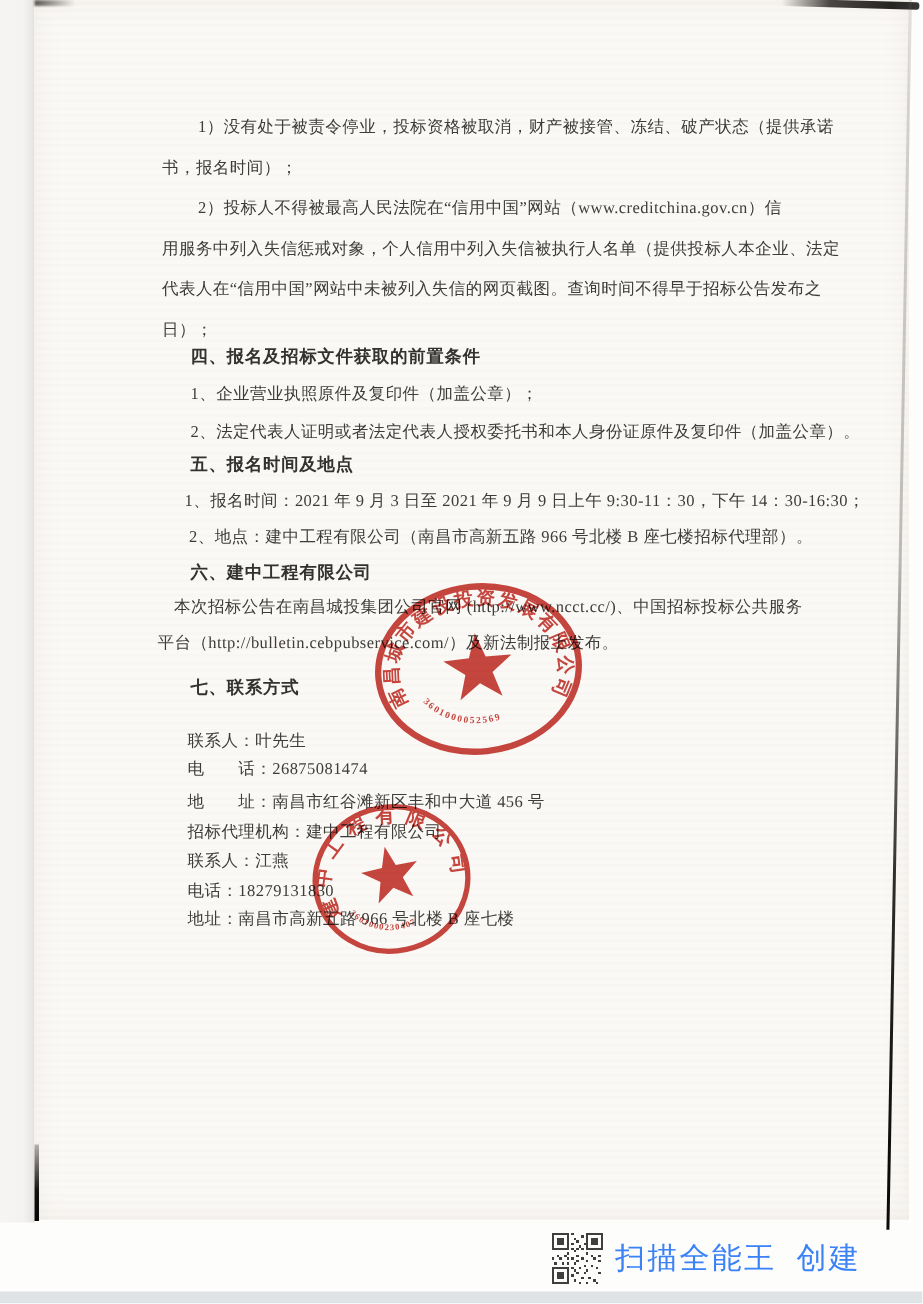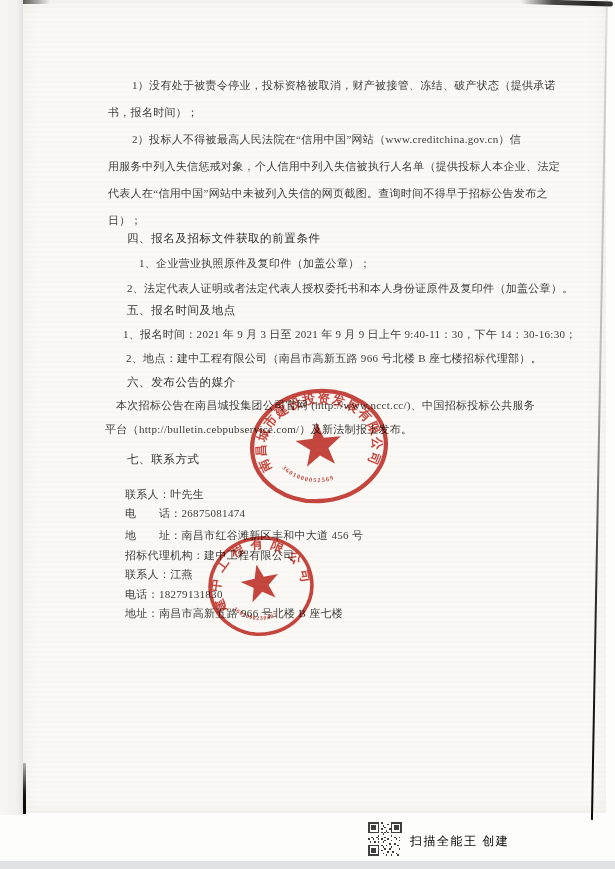--- a/index.html
+++ b/index.html
@@ -40,49 +40,49 @@
     filter:blur(.3px);
   }
   .bottom-band{
     position:absolute;left:0;top:861px;width:615px;height:8px;
     background:#e0e3e6;
   }
   .line{
     position:absolute;white-space:nowrap;
     font-size:11px;line-height:14px;color:#3e3c38;letter-spacing:.3px;
   }
-  .heading{font-weight:400;color:#34322e;font-size:11.5px;letter-spacing:.6px;}
+  .heading{font-weight:700;color:#34322e;font-size:11.5px;letter-spacing:.6px;}
   .seal{position:absolute;mix-blend-mode:multiply;opacity:.92;}
   .seal text{font-family:"Liberation Serif","DejaVu Serif",serif;}
   .watermark-label{
     position:absolute;left:410px;top:826px;
-    font-family:Liberation Sans, sans-serif;
-    font-size:12px;line-height:30px;color:#000000;letter-spacing:1.5px;white-space:nowrap;
+    font-family:Liberation Mono, monospace;
+    font-size:20px;line-height:30px;color:#3b82f6;letter-spacing:1.5px;white-space:nowrap;
   }
   .qr{position:absolute;left:368px;top:822px;width:34px;height:34px;}
 </style>
 </head>
 <body>
 
 <div class="scanner-strip-left"></div>
 
 <div class="paper">
   <div class="line" style="top:78px;left:109px">1）没有处于被责令停业，投标资格被取消，财产被接管、冻结、破产状态（提供承诺</div>
   <div class="line" style="top:105px;left:85px">书，报名时间）；</div>
   <div class="line" style="top:132px;left:109px">2）投标人不得被最高人民法院在“信用中国”网站（www.creditchina.gov.cn）信</div>
   <div class="line" style="top:186px;left:85px">代表人在“信用中国”网站中未被列入失信的网页截图。查询时间不得早于招标公告发布之</div>
   <div class="line" style="top:159px;left:85px">用服务中列入失信惩戒对象，个人信用中列入失信被执行人名单（提供投标人本企业、法定</div>
   <div class="line" style="top:213px;left:85px">日）；</div>
   <div class="line heading" style="top:231px;left:104px">四、报名及招标文件获取的前置条件</div>
-  <div class="line" style="top:256px;left:116px">1、企业营业执照原件及复印件（加盖公章）；</div>
+  <div class="line" style="top:256px;left:104px">1、企业营业执照原件及复印件（加盖公章）；</div>
   <div class="line" style="top:281px;left:104px">2、法定代表人证明或者法定代表人授权委托书和本人身份证原件及复印件（加盖公章）。</div>
   <div class="line heading" style="top:303px;left:104px">五、报名时间及地点</div>
-  <div class="line" style="top:327px;left:100px">1、报名时间：2021 年 9 月 3 日至 2021 年 9 月 9 日上午 9:40-11：30，下午 14：30-16:30；</div>
+  <div class="line" style="top:327px;left:100px">1、报名时间：2021 年 9 月 3 日至 2021 年 9 月 9 日上午 9:30-11：30，下午 14：30-16:30；</div>
   <div class="line" style="top:351px;left:103px">2、地点：建中工程有限公司（南昌市高新五路 966 号北楼 B 座七楼招标代理部）。</div>
-  <div class="line heading" style="top:375px;left:104px">六、发布公告的媒介</div>
+  <div class="line heading" style="top:375px;left:104px">六、建中工程有限公司</div>
   <div class="line" style="top:398px;left:93px">本次招标公告在南昌城投集团公司官网 (http://www.ncct.cc/)、中国招标投标公共服务</div>
   <div class="line" style="top:422px;left:82px">平台（http://bulletin.cebpubservice.com/）及新法制报上发布。</div>
   <div class="line heading" style="top:452px;left:104px">七、联系方式</div>
   <div class="line" style="top:487px;left:102px">联系人：叶先生</div>
   <div class="line" style="top:506px;left:102px">电　　话：26875081474</div>
   <div class="line" style="top:528px;left:102px">地　　址：南昌市红谷滩新区丰和中大道 456 号</div>
   <div class="line" style="top:548px;left:102px">招标代理机构：建中工程有限公司</div>
   <div class="line" style="top:567px;left:102px">联系人：江燕</div>
   <div class="line" style="top:587px;left:102px">电话：18279131830</div>
   <div class="line" style="top:606px;left:102px">地址：南昌市高新五路 966 号北楼 B 座七楼</div>

